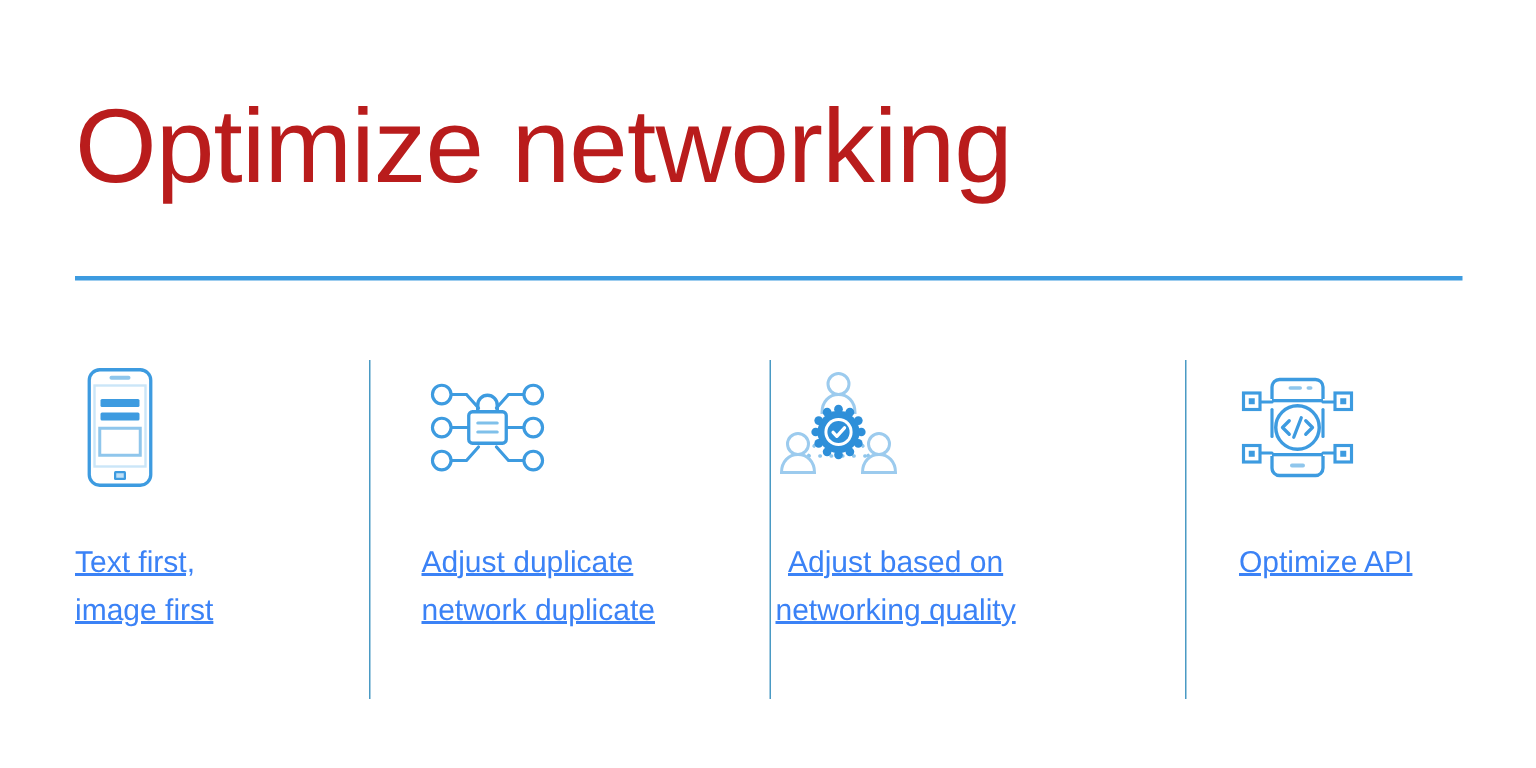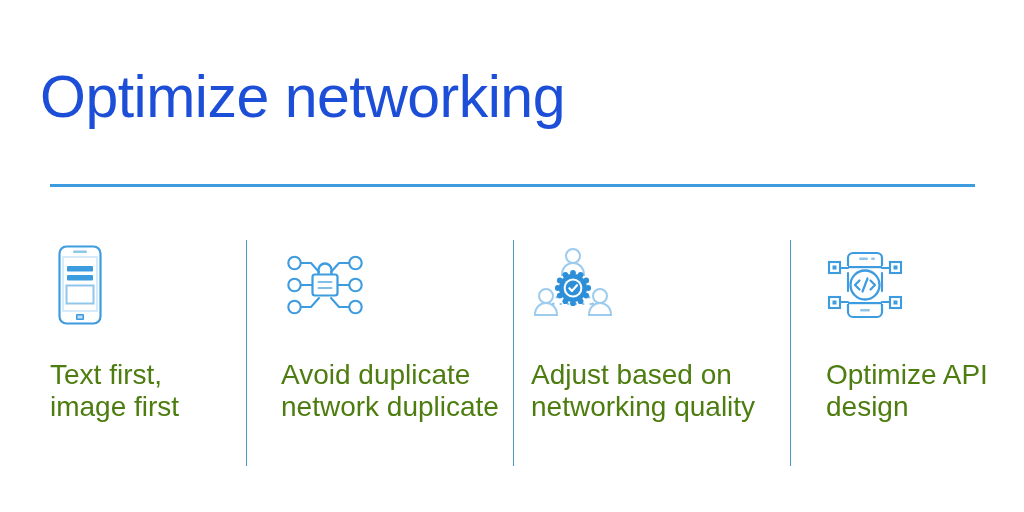--- a/index.html
+++ b/index.html
@@ -18,26 +18,26 @@
 
   .slide {
     position: absolute;
     inset: 0;
     background: #ffffff;
   }
 
   
   .title {
     position: absolute;
-    left: 40px;
+    left: 50px;
     top: 57px;
-    font-size: 59px;
+    font-size: 70px;
     line-height: 80px;
     font-weight: 400;
-    color: #1d4ed8;
+    color: #b91c1c;
     letter-spacing: -0.5px;
     white-space: nowrap;
   }
 
   
   .header-rule {
     position: absolute;
     left: 50px;
     top: 184px;
     width: 925px;
@@ -54,21 +54,21 @@
     height: 232px;
   }
 
   .col {
     position: absolute;
     top: 0;
     height: 232px;
   }
   .col-0 { left: 50px;  width: 196px; }
   .col-1 { left: 281px; width: 232px; }
-  .col-2 { left: 531px; width: 242px; }
+  .col-2 { left: 517px; width: 242px; text-align: center; }
   .col-3 { left: 826px; width: 198px; }
 
   .vrule {
     position: absolute;
     top: 4px;
     width: 1px;
     height: 226px;
     background: #4A9AC4;
   }
   .vrule-0 { left: 246px; }
@@ -81,24 +81,25 @@
     left: 0;
     height: 86px;
     display: flex;
     align-items: center;
   }
 
   .caption {
     position: absolute;
     top: 123px;
     left: 0;
-    font-size: 28px;
+    font-size: 20px;
     line-height: 32px;
-    color: #4d7c0f;
+    color: #3b82f6;
     font-weight: 400;
+    text-decoration: underline;
   }
   .caption .l2 { display: block; }
 </style>
 </head>
 <body>
 
 <div class="slide">
 
   <div class="title">Optimize networking</div>
 
@@ -156,21 +157,21 @@
           <path d="M37.5 33 v-5 a6.5 6.5 0 0 1 13 0 v5" fill="none" stroke="#3D9BE0" stroke-width="2.3"></path>
 
           <rect x="31.5" y="32.5" width="25" height="21" rx="2.5" fill="#ffffff" stroke="#3D9BE0" stroke-width="2.2"></rect>
           <g stroke="#7FC0EA" stroke-width="2" stroke-linecap="round">
             <path d="M37.5 40 H50.5"></path>
             <path d="M37.5 46 H50.5"></path>
           </g>
         </svg>
       </div>
       <div class="caption">
-        <span>Avoid duplicate</span>
+        <span>Adjust duplicate</span>
         <span class="l2">network duplicate</span>
       </div>
     </div>
 
     <div class="col col-2">
       <div class="icon-wrap">
         <svg width="84" height="86" viewBox="0 0 84 86">
 
           <g stroke="#8FC6EC" stroke-width="2.2" fill="none" stroke-linecap="round" stroke-dasharray="0.5 7">
             <path d="M22 62 L42 26"></path>
@@ -264,18 +265,17 @@
           <circle cx="39" cy="43" r="14.5" fill="#ffffff" stroke="#3D9BE0" stroke-width="2.3"></circle>
           <g fill="none" stroke="#3D9BE0" stroke-width="2.2" stroke-linecap="round" stroke-linejoin="round">
             <path d="M33.5 38.5 L29 43 L33.5 47.5"></path>
             <path d="M44.5 38.5 L49 43 L44.5 47.5"></path>
             <path d="M41.5 36.5 L36.5 49.5"></path>
           </g>
         </svg>
       </div>
       <div class="caption">
         <span>Optimize API</span>
-        <span class="l2">design</span>
       </div>
     </div>
 
   </div>
 </div>
 
 </body></html>

